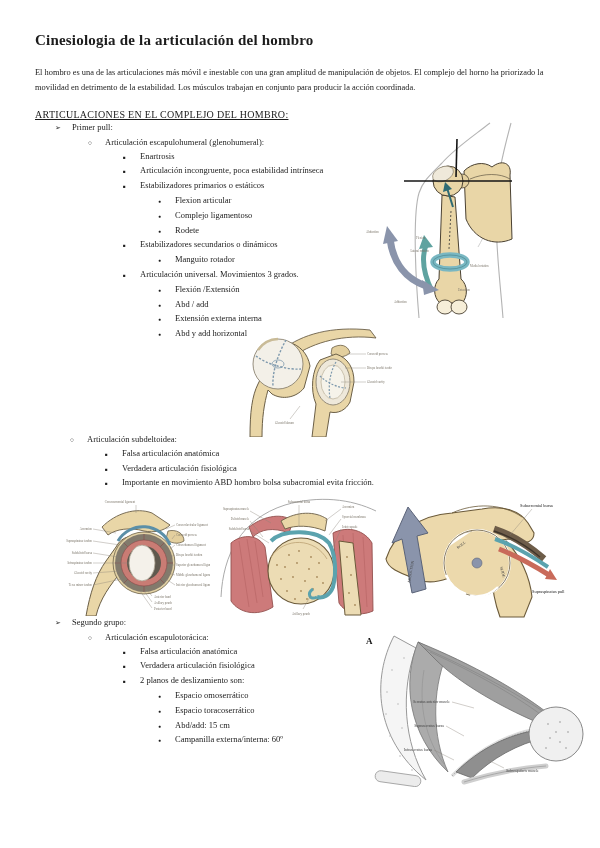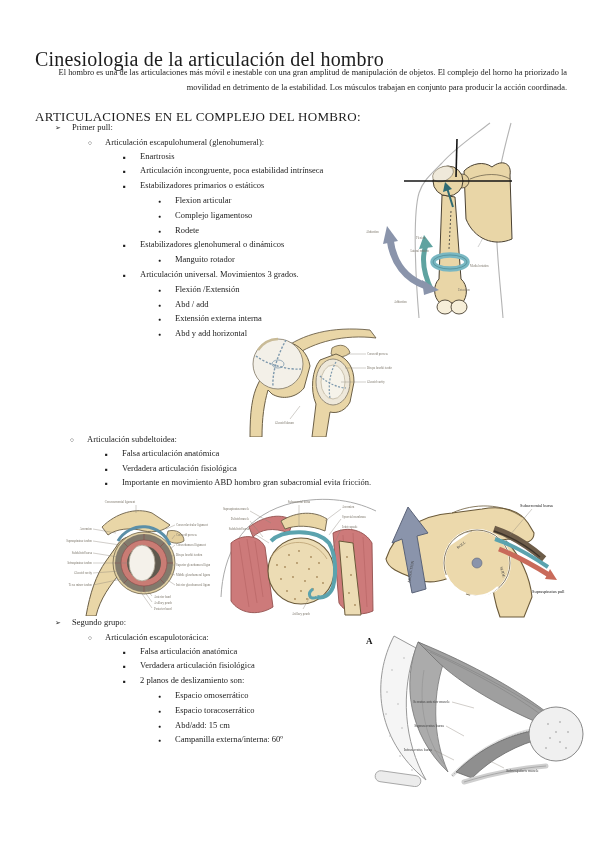--- a/index.html
+++ b/index.html
@@ -1,21 +1,21 @@
 <!DOCTYPE html>
 <html><head>
 <meta charset="utf-8">
 <style>
   html,body{margin:0;padding:0;background:#fff;}
   #page{position:relative;width:600px;height:848px;background:#ffffff;overflow:hidden;
         font-family:"Liberation Serif",serif;color:#1c1c1c;}
   .abs{position:absolute;}
-  #title{left:35px;top:48px;font-size:20px;font-weight:normal;letter-spacing:.2px;}
-  #intro{left:35px;top:65px;width:532px;font-size:8.4px;line-height:15.4px;text-align:right;}
-  #sectionHeading{left:35px;top:109px;font-size:13px;letter-spacing:.3px;}
+  #title{left:35px;top:32px;font-size:15px;font-weight:bold;letter-spacing:.2px;}
+  #intro{left:35px;top:65px;width:532px;font-size:8.4px;line-height:15.4px;text-align:left;}
+  #sectionHeading{left:35px;top:109px;font-size:10px;letter-spacing:.3px;text-decoration:underline;}
   .outline{font-size:8.5px;}
   .orow{display:flex;align-items:baseline;line-height:13.8px;white-space:nowrap;}
   .mk{flex:none;width:17px;color:#1c1c1c;}
   .lvl1{padding-left:20px}.lvl2{padding-left:53px}.lvl3{padding-left:88px}.lvl4{padding-left:123px}
   .mk1{font-size:7px}.mk2{font-size:6.5px}.mk3{font-size:4.5px}.mk4{font-size:5px}
   #outlineA{left:35px;top:121px;width:340px;}
   #outlineB{left:17px;top:433px;width:440px;}
   #outlineC{left:35px;top:616px;width:340px;}
   .fig{position:absolute;}
   .fig svg{width:100%;height:100%;display:block;}
@@ -67,21 +67,21 @@
       <div class="orow lvl4">
         <span class="mk mk4">●</span>
         <span>Complejo ligamentoso</span>
       </div>
       <div class="orow lvl4">
         <span class="mk mk4">●</span>
         <span>Rodete</span>
       </div>
       <div class="orow lvl3">
         <span class="mk mk3">■</span>
-        <span>Estabilizadores glenohumeral o dinámicos</span>
+        <span>Estabilizadores secundarios o dinámicos</span>
       </div>
       <div class="orow lvl4">
         <span class="mk mk4">●</span>
         <span>Manguito rotador</span>
       </div>
       <div class="orow lvl3">
         <span class="mk mk3">■</span>
         <span>Articulación universal. Movimientos 3 grados.</span>
       </div>
       <div class="orow lvl4">
@@ -109,21 +109,21 @@
       <div class="orow lvl3">
         <span class="mk mk3">■</span>
         <span>Falsa articulación anatómica</span>
       </div>
       <div class="orow lvl3">
         <span class="mk mk3">■</span>
         <span>Verdadera articulación fisiológica</span>
       </div>
       <div class="orow lvl3">
         <span class="mk mk3">■</span>
-        <span>Importante en movimiento ABD hombro gran subacromial evita fricción.</span>
+        <span>Importante en movimiento ABD hombro bolsa subacromial evita fricción.</span>
       </div>
     </div>
   <div id="outlineC" class="abs outline">
       <div class="orow lvl1">
         <span class="mk mk1">➢</span>
         <span>Segundo grupo:</span>
       </div>
       <div class="orow lvl2">
         <span class="mk mk2">○</span>
         <span>Articulación escapulotorácica:</span>

